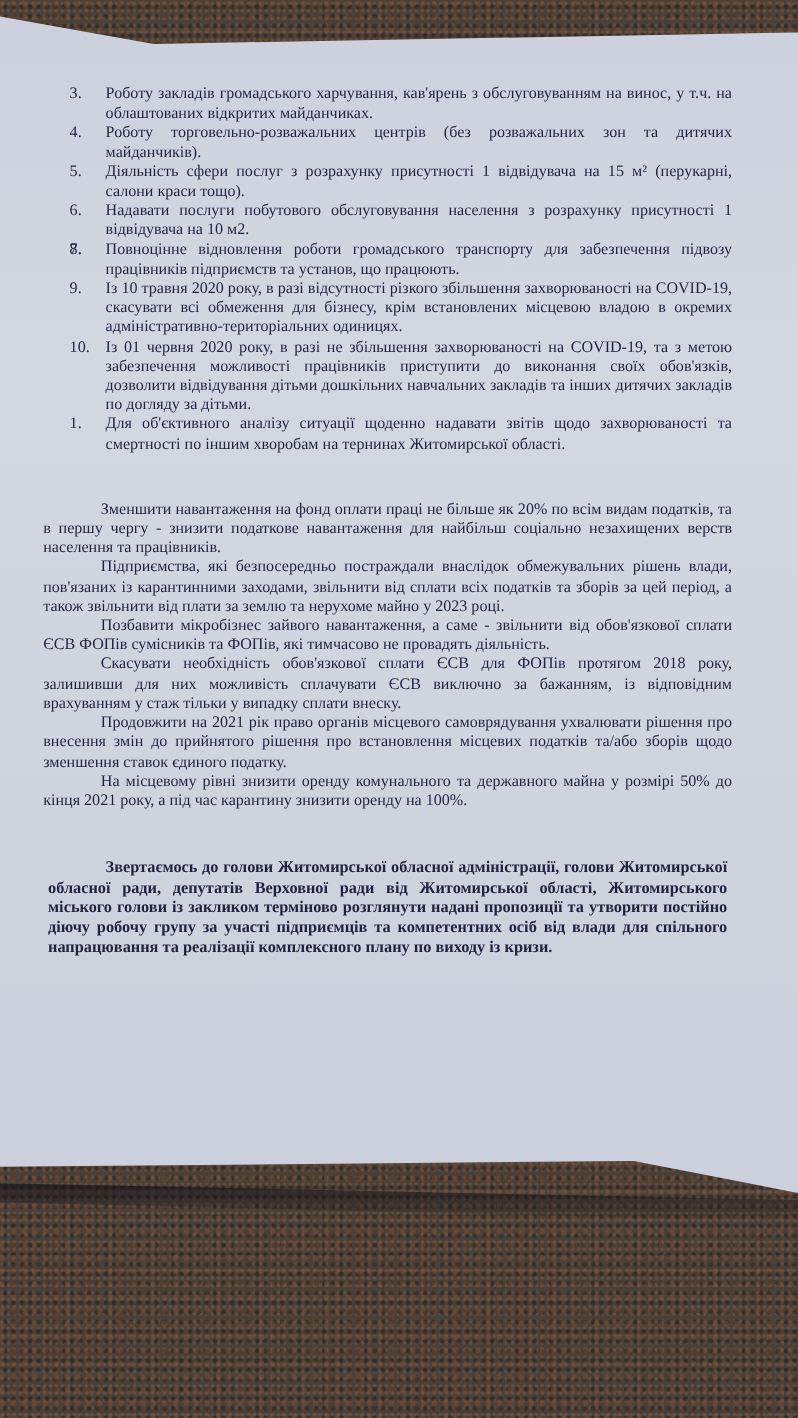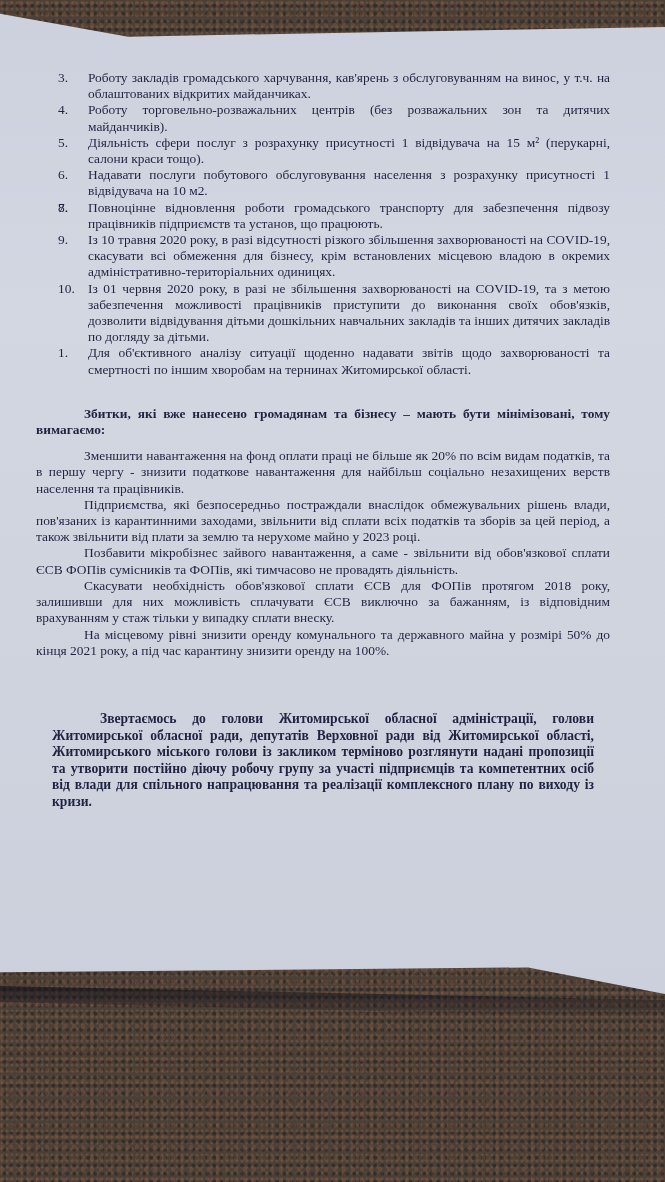--- a/index.html
+++ b/index.html
@@ -31,21 +31,21 @@
     position:absolute; left:36px; top:70px; width:574px;
     color:#1f2340; font-size:13.4px; line-height:16.2px;
   }
   ol.items { margin:0; padding:0 0 0 52px; list-style:none; }
   ol.items li { position:relative; text-align:justify; margin:0; }
   ol.items li .num { position:absolute; left:-30px; top:0; }
   .sp { height:28px; }
   .heading { font-weight:bold; text-align:justify; text-indent:48px; margin:0; }
   p.par { margin:0; text-indent:48px; text-align:justify; }
   .gap { height:10px; }
-  .appeal { font-weight:bold; text-indent:48px; text-align:justify; margin:16px; font-size:13.6px; line-height:16.6px; }
+  .appeal { font-weight:bold; text-indent:48px; text-align:justify; margin:4px; font-size:13.6px; line-height:16.6px; }
 </style>
 </head>
 <body>
 
 <div class="pavement"></div>
 <div class="paper"></div>
 <div class="shadow-edge"></div>
 
 <div class="content">
   <ol class="items">
@@ -54,25 +54,25 @@
     <li><span class="num">5.</span><span>Діяльність сфери послуг з розрахунку присутності 1 відвідувача на 15 м² (перукарні, салони краси тощо).</span></li>
     <li><span class="num">6.</span><span>Надавати послуги побутового обслуговування населення з розрахунку присутності 1 відвідувача на 10 м2.</span></li>
     <li><span class="num">7.</span></li>
     <li><span class="num">8.</span><span>Повноцінне відновлення роботи громадського транспорту для забезпечення підвозу працівників підприємств та установ, що працюють.</span></li>
     <li><span class="num">9.</span><span>Із 10 травня 2020 року, в разі відсутності різкого збільшення захворюваності на COVID-19, скасувати всі обмеження для бізнесу, крім встановлених місцевою владою в окремих адміністративно-територіальних одиницях.</span></li>
     <li><span class="num">10.</span><span>Із 01 червня 2020 року, в разі не збільшення захворюваності на COVID-19, та з метою забезпечення можливості працівників приступити до виконання своїх обов'язків, дозволити відвідування дітьми дошкільних навчальних закладів та інших дитячих закладів по догляду за дітьми.</span></li>
     <li><span class="num">1.</span><span>Для об'єктивного аналізу ситуації щоденно надавати звітів щодо захворюваності та смертності по іншим хворобам на тернинах Житомирської області.</span></li>
   </ol>
 
   <div class="sp"></div>
-  <p class="heading">Збитки, які вже нанесено громадянам та бізнесу – мають бути мінімізовані, тому вимагаємо:</p>
   <div class="gap"></div>
 
   <p class="par">Зменшити навантаження на фонд оплати праці не більше  як 20% по всім видам податків, та в першу чергу - знизити податкове навантаження для найбільш соціально незахищених верств населення та працівників.</p>
   <p class="par">Підприємства, які безпосередньо постраждали внаслідок обмежувальних рішень влади, пов'язаних із карантинними заходами, звільнити від сплати всіх податків та зборів за цей період, а також звільнити від плати за землю та нерухоме майно у 2023 році.</p>
   <p class="par">Позбавити мікробізнес зайвого навантаження, а саме - звільнити від обов'язкової сплати ЄСВ ФОПів сумісників та ФОПів, які тимчасово не провадять діяльність.</p>
   <p class="par">Скасувати необхідність обов'язкової сплати ЄСВ для ФОПів протягом  2018 року, залишивши для них можливість сплачувати ЄСВ виключно за бажанням, із відповідним врахуванням у стаж тільки у випадку сплати внеску.</p>
+  <p class="par">Продовжити на 2021 рік право органів місцевого самоврядування ухвалювати рішення про внесення змін до прийнятого рішення про встановлення місцевих податків та/або зборів щодо зменшення ставок єдиного податку.</p>
   <p class="par">На місцевому рівні знизити оренду комунального та державного майна у розмірі 50% до кінця 2021 року, а під час карантину знизити оренду на 100%.</p>
   <div class="gap"></div>
   <div class="gap"></div>
   <div class="gap" style="height:16px"></div>
   <p class="appeal">Звертаємось до голови Житомирської обласної адміністрації, голови Житомирської обласної ради, депутатів Верховної ради від Житомирської області, Житомирського міського голови із закликом терміново розглянути надані пропозиції та утворити постійно діючу робочу групу за участі підприємців та компетентних осіб від влади для спільного напрацювання та реалізації комплексного плану по виходу із кризи.</p>
 </div>
 
 </body></html>

